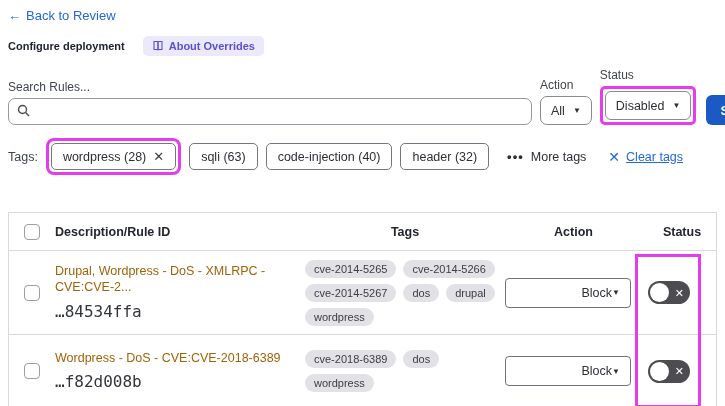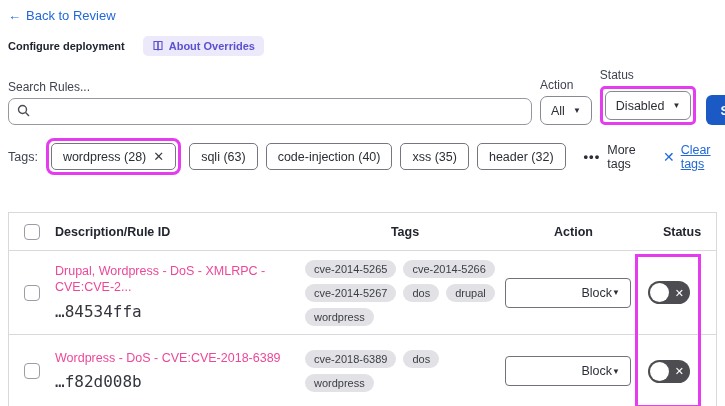--- a/index.html
+++ b/index.html
@@ -60,21 +60,21 @@
   .c-action{ flex:0 0 137px; display:flex; align-items:center; }
   .c-status{ flex:1; display:flex; align-items:center; padding-left:6px; }
   .thead { height:38px; }
   .thead > div { font-size:12.5px; font-weight:700; color:#23262e; }
   .thead .c-desc, .thead .c-tags, .thead .c-action, .thead .c-status
     { justify-content:center; display:flex; flex-direction:column; }
   .rrow1 { height:84px; }
   .rrow2 { height:73px; }
   .checkbox { width:16px; height:16px; border:1.5px solid #9a9da5; border-radius:4px;
     background:#fff; cursor:pointer; }
-  .desc-line { font-size:12.5px; color:#ec4899; line-height:1.25; }
+  .desc-line { font-size:12.5px; color:#a16207; line-height:1.25; }
   .rule-id { font-family:"DejaVu Sans Mono", monospace; font-size:16px; color:#33363d; }
   .gtags { display:flex; flex-wrap:wrap; gap:6px 7px; align-content:center; padding:8px 0; }
   .gchip { background:#e2e2e6; color:#3a3d44; font-size:11px; border-radius:9px;
     padding:3px 9px; white-space:nowrap;text-align:right; }
   .select { display:inline-flex; align-items:center; justify-content:flex-end;
     width:126px; height:30px; border:1px solid #6f727a; border-radius:4px; background:#fff;
     font-size:12.5px; color:#2c2f36; padding:0 10px; cursor:pointer; }
   .toggle { position:relative; width:42px; height:23px; background:#4c4c51; border-radius:12px;
     display:inline-flex; align-items:center; cursor:pointer; }
   .toggle .knob { position:absolute; left:2px; top:2px; width:19px; height:19px;
@@ -147,21 +147,20 @@
     <span class="tags-label">Tags:</span>
     <span class="hl" style="border-radius:8px;">
       <span class="chip">
         <span>wordpress (28)</span>
         <span class="x">✕</span>
       </span>
     </span>
     <span style="display:inline-flex;gap:8px;">
         <span class="chip">sqli (63)</span>
         <span class="chip">code-injection (40)</span>
-        <span class="chip">xss (35)</span>
         <span class="chip">header (32)</span>
       </span>
     <span class="more-tags">
       <span class="dots">•••</span>
       <span>More tags</span>
     </span>
     <span class="clear-tags">
       <span class="x">✕</span>
       <span class="lbl">Clear tags</span>
     </span>

